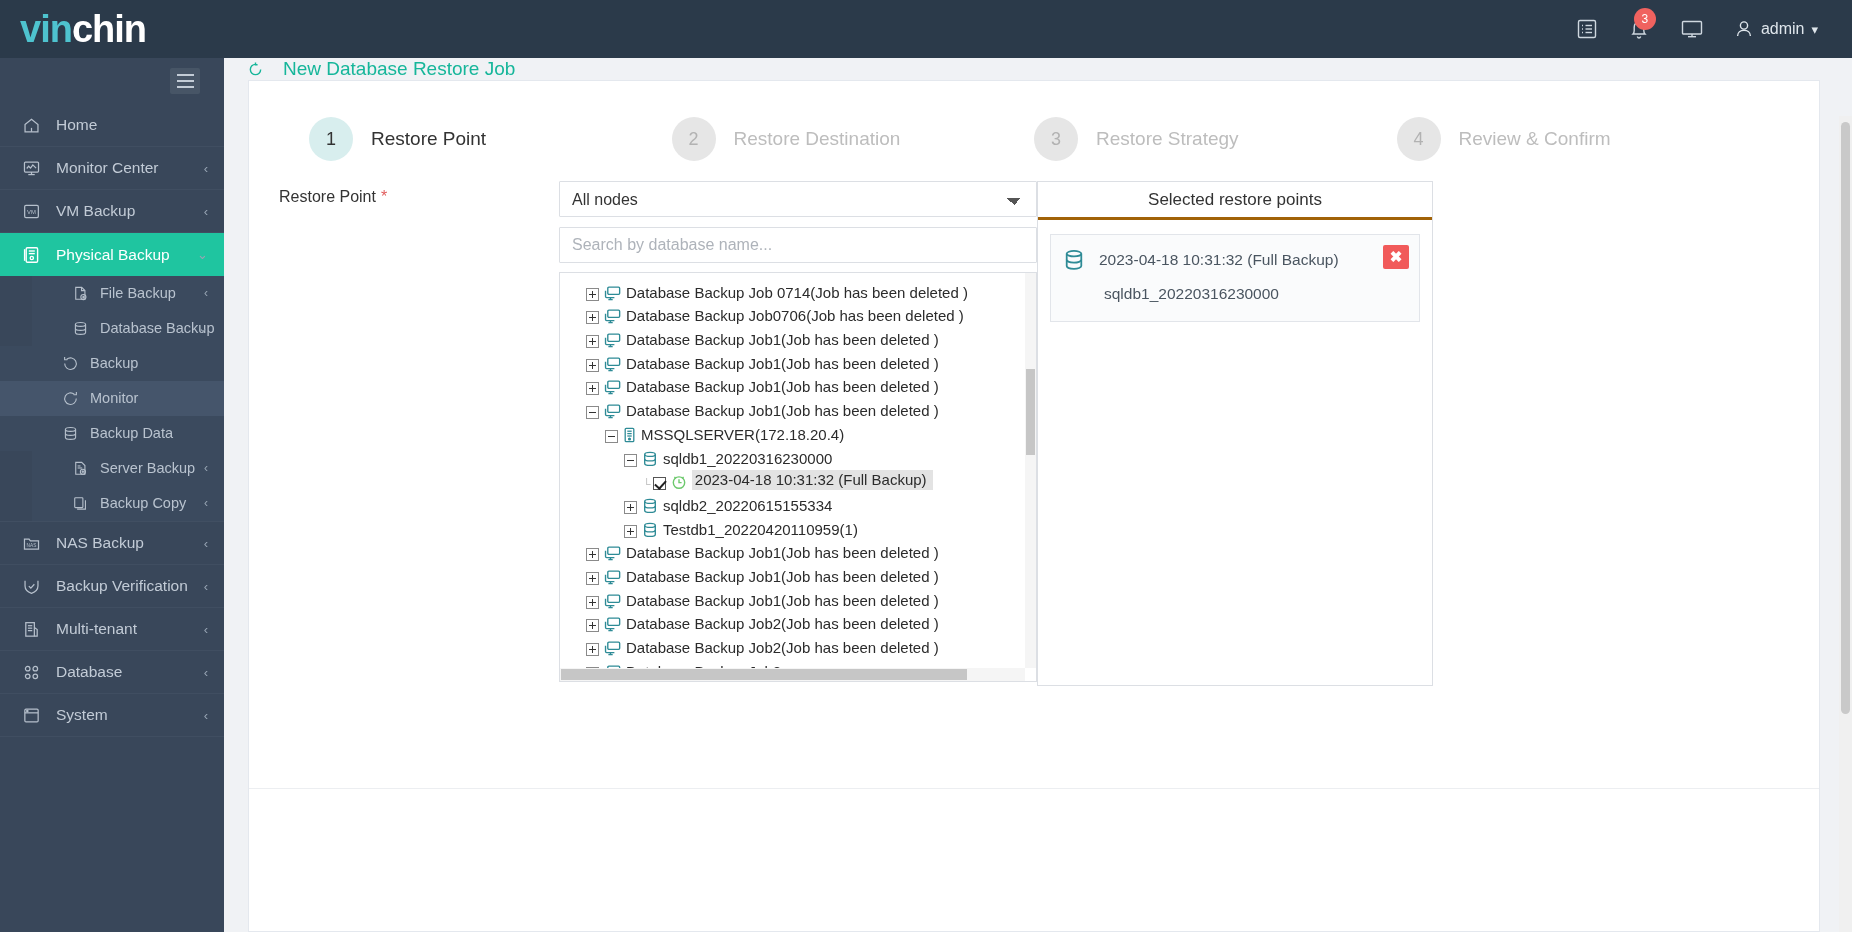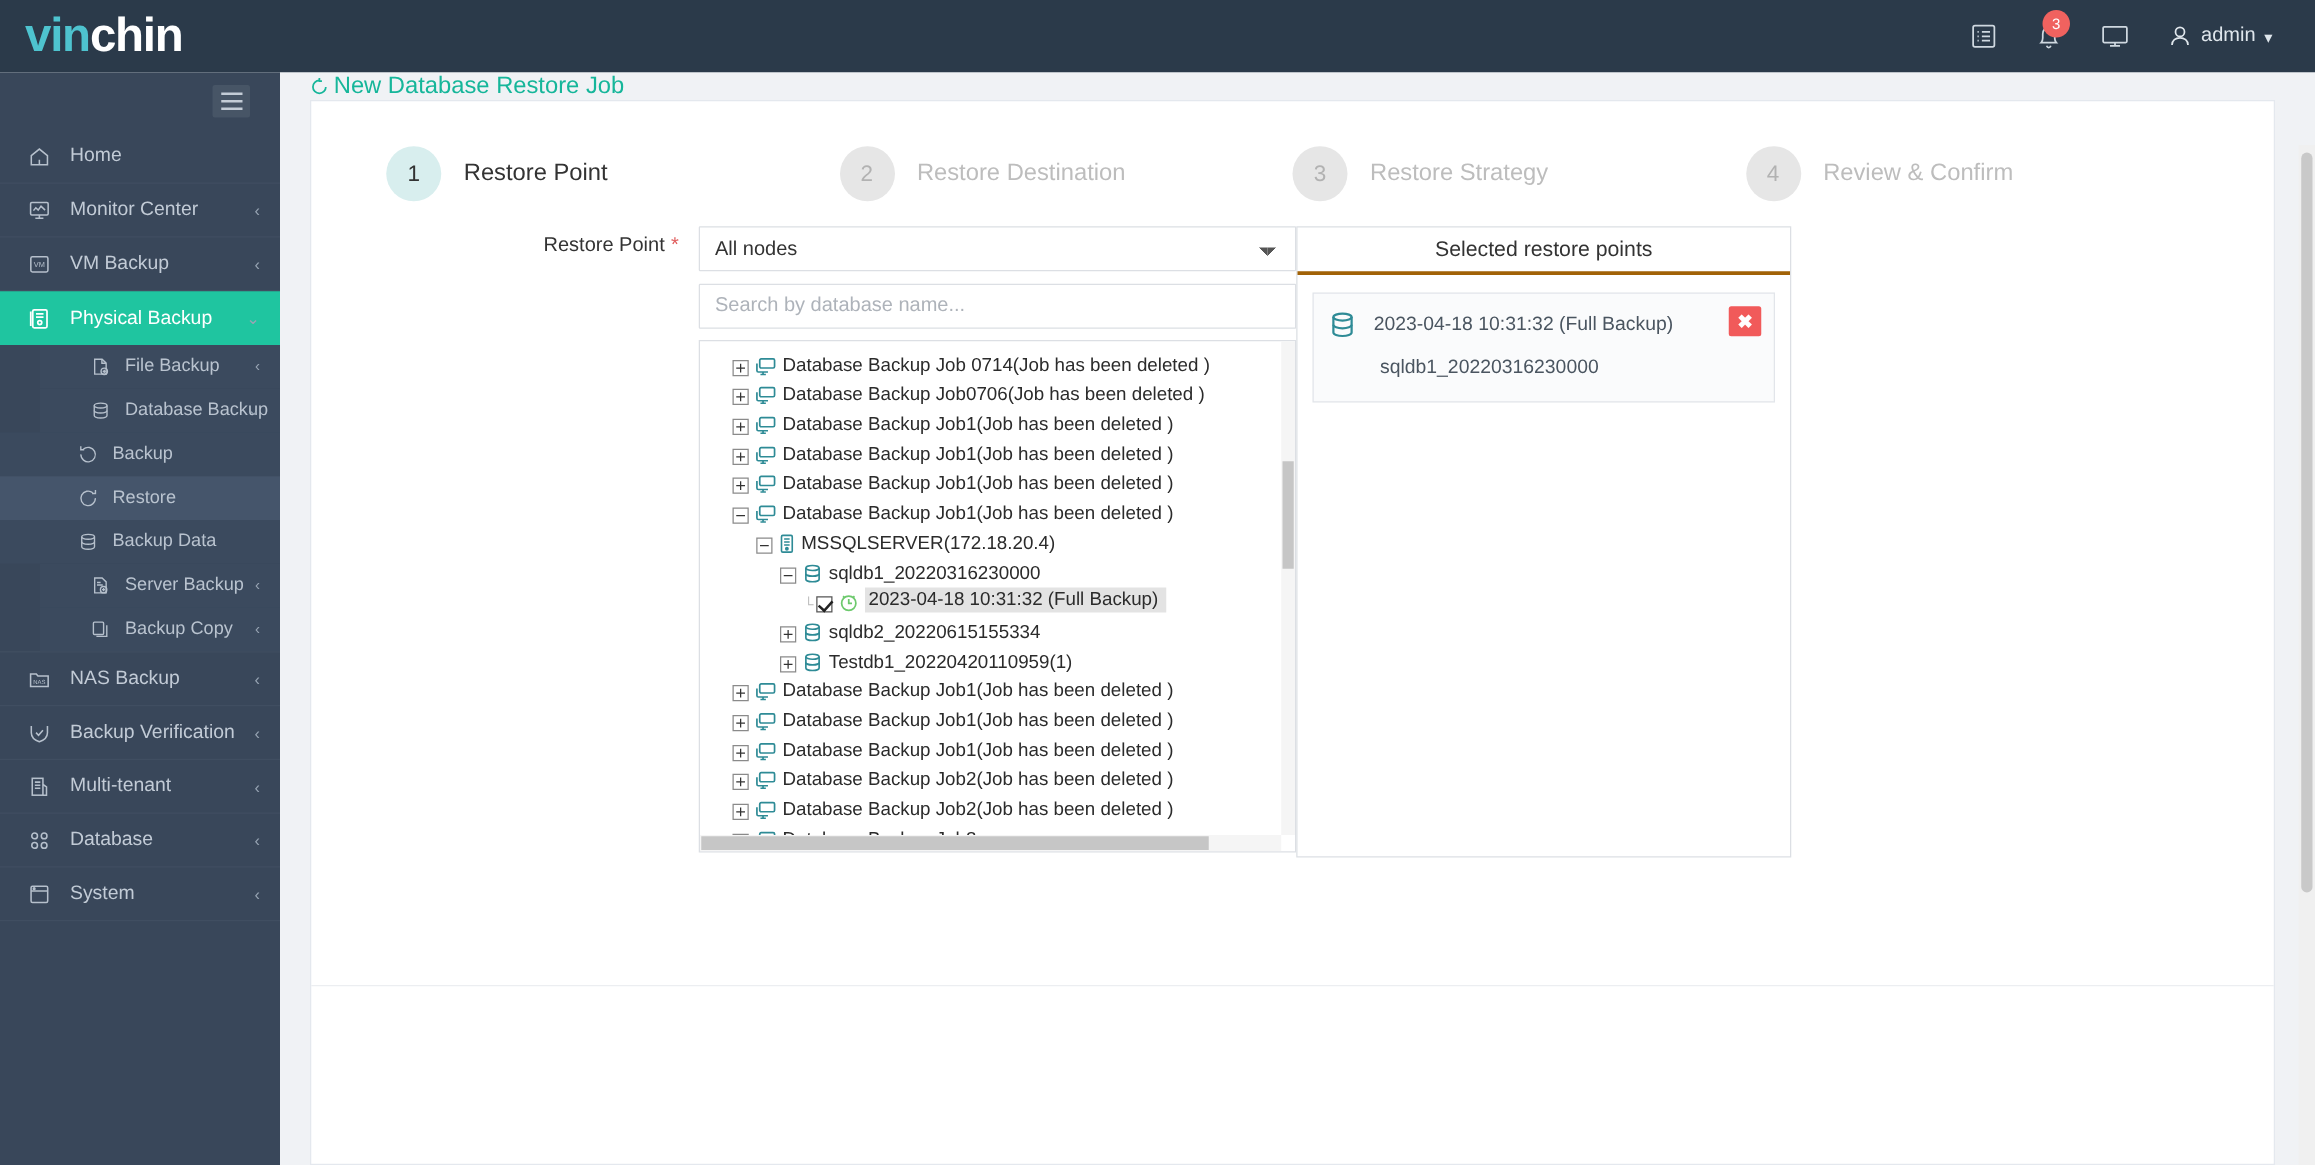--- a/index.html
+++ b/index.html
@@ -75,39 +75,39 @@
   .sub-item .arrow { position: absolute; right: 16px; font-size: 12px; color: #97a4b3; }
   .nav-sep { height: 1px; background: #47556899; }
 
   
   .content {
     position: absolute; top: 58px; left: 224px; right: 0; bottom: 0;
     background: #f0f2f5; overflow: hidden;
   }
   .page-title-clip {
     position: absolute; top: 0; left: 24px; height: 22px; overflow: hidden;
-    color: #16b69a; font-size: 19px; display: flex; align-items: flex-end; gap: 4px;
+    color: #16b69a; font-size: 19px; display: flex; align-items: flex-end; gap: 20px;
   }
   .card {
     position: absolute; top: 22px; left: 24px; right: 32px; bottom: 0;
     background: #fff; border: 1px solid #e4e8ee;
   }
   .steps { display: flex; align-items: center; padding: 36px 60px 20px 60px; }
   .step { display: flex; align-items: center; flex: 1; }
   .step .num {
     width: 44px; height: 44px; border-radius: 50%; background: #e6e6e6; color: #b2b2b2;
     display: flex; align-items: center; justify-content: center; font-size: 18px;
   }
   .step .txt { margin-left: 18px; font-size: 19px; color: #bdbdbd; }
   .step.active .num { background: #d8eeee; color: #333; }
   .step.active .txt { color: #333; }
 
   .form-area { position: relative; padding: 0 30px; }
   .row { display: flex; align-items: flex-start; }
-  .lbl-col { width: 280px; text-align: right; padding-right: 16px; padding-top: 7px; font-size: 16px; color: #333; }
+  .lbl-col { width: 280px; text-align: left; padding-right: 16px; padding-top: 7px; font-size: 16px; color: #333; }
   .req { color: #e05c5c; margin-left: 5px; }
 
   .mid-col { width: 478px; }
   select.node-select, input.search-in {
     width: 100%; height: 36px; border: 1px solid #dcdfe4; background: #fff;
     font-family: "Liberation Sans", sans-serif; font-size: 16px; color: #333;
     padding: 0 12px; outline: none; border-radius: 1px;
   }
   select.node-select { appearance: none; -webkit-appearance: none;
     background-image: linear-gradient(45deg, transparent 50%, #555 50%), linear-gradient(135deg, #555 50%, transparent 50%);
@@ -312,21 +312,21 @@
           </span>
           <span class="lbl">Backup</span>
         </div>
         <div class="sub-item lvl2 sel">
           <span class="ic">
             <svg width="17" height="17" viewBox="0 0 20 20" fill="none" stroke="#b6c0cc" stroke-width="1.3">
               <path d="M16.8 10 A6.8 6.8 0 1 1 14.4 5"></path>
               <polyline points="16.9,2.4 16.9,5.6 13.7,5.6"></polyline>
             </svg>
           </span>
-          <span class="lbl">Restore</span>
+          <span class="lbl">Monitor</span>
         </div>
         <div class="sub-item lvl2">
           <span class="ic">
             <svg width="17" height="17" viewBox="0 0 20 20" fill="none" stroke="#b6c0cc" stroke-width="1.3">
               <ellipse cx="10" cy="5.2" rx="6" ry="2.3"></ellipse>
               <path d="M4 5.2 L4 14.6 C4 15.9 6.7 16.9 10 16.9 C13.3 16.9 16 15.9 16 14.6 L16 5.2"></path>
               <path d="M4 9.9 C4 11.2 6.7 12.2 10 12.2 C13.3 12.2 16 11.2 16 9.9"></path>
             </svg>
           </span>
           <span class="lbl">Backup Data</span>

